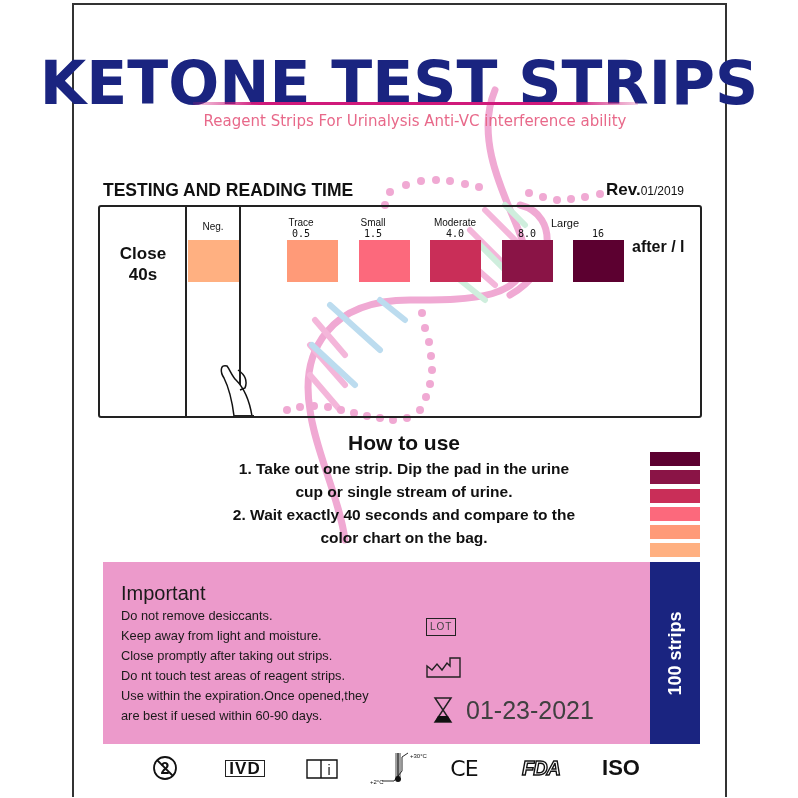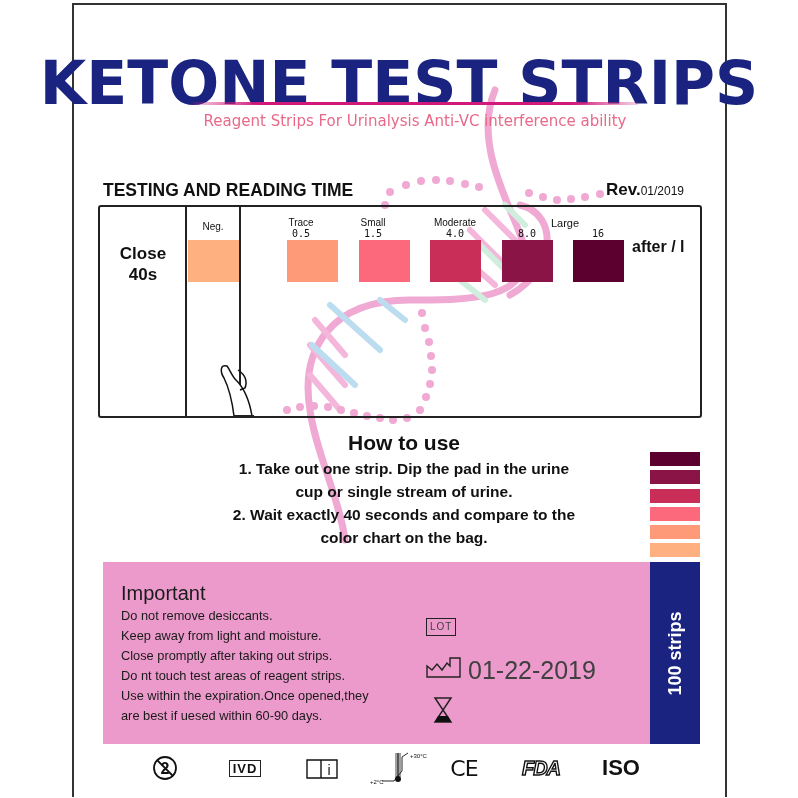--- a/index.html
+++ b/index.html
@@ -26,21 +26,21 @@
     .scale-bar { left: 650px; width: 50px; height: 14px; }
     .imp-panel { left: 103px; top: 562px; width: 547px; height: 182px; background: #ec9acb; }
     .strips-panel { left: 650px; top: 562px; width: 50px; height: 182px; background: #1a2480; }
     .strips-text { left: 650px; top: 562px; width: 50px; height: 182px; display: flex; align-items: center; justify-content: center; }
     .strips-text span { transform: rotate(-90deg); white-space: nowrap; color: #fff; font-weight: bold; font-size: 18px; }
     .imp-title { left: 121px; top: 582px; font-size: 20px; color: #1a1a1a; }
     .imp-line { left: 121px; font-size: 12.8px; color: #1a1a1a; line-height: 16px; }
     .lot-row { left: 426px; font-size: 25px; color: #404040; display: flex; }
     .lot-box { border: 1.2px solid #222; font-size: 10px; padding: 0 3px; height: 18px; line-height: 16px; margin-right: 8px; letter-spacing: 1px; }
     .sym { top: 753px; height: 30px; display: flex; align-items: center; justify-content: center; color: #111; }
-    .ivd { border: 1.5px solid #222; font-size: 13px; padding: 0 3px; line-height: 15px; letter-spacing: 1px; font-weight: bold; }
+    .ivd { border: 1.5px solid #222; font-size: 17px; padding: 0 3px; line-height: 15px; letter-spacing: 1px; font-weight: bold; }
     .ce { font-size: 22px; font-family: "DejaVu Sans", sans-serif; letter-spacing: -1px; }
     .fda { font-size: 20px; font-weight: bold; font-style: italic; color: #fff; -webkit-text-stroke: 1.4px #111; letter-spacing: -1px; }
     .iso { font-size: 22px; font-weight: bold; }
     svg.dna { position: absolute; left: 0; top: 0; width: 798px; height: 798px; pointer-events: none; }
   </style>
 </head>
 <body>
 
 <div class="frame"></div>
 
@@ -188,27 +188,27 @@
 <div class="abs imp-line" style="top:688px">Use within the expiration.Once opened,they</div>
 <div class="abs imp-line" style="top:708px">are best if uesed within 60-90 days.</div>
 
 <div class="abs lot-row" style="top:618px">
   <span class="lot-box">LOT</span>
 </div>
 <div class="abs lot-row" style="top:656px">
   <svg width="36" height="22" viewBox="0 0 36 22" style="margin-right:6px">
     <path d="M1 21 L1 10 L6 14 L11 8 L16 14 L21 7 L24 10 L24 2 L34 2 L34 21 Z" fill="none" stroke="#222" stroke-width="1.4"></path>
   </svg>
-  <span>01-22-2019</span>
 </div>
 <div class="abs lot-row" style="top:696px; left:432px">
   <svg width="22" height="28" viewBox="0 0 22 28" style="margin-right:12px">
     <path d="M3 2 L19 2 L11 14 L19 26 L3 26 L11 14 Z" fill="none" stroke="#222" stroke-width="1.5"></path>
     <path d="M6 20 L16 20 L19 26 L3 26 Z" fill="#111"></path>
   </svg>
+  <span>01-23-2021</span>
 </div>
 
 <div class="abs sym" style="left:150px; width:30px">
   <svg width="26" height="26" viewBox="0 0 26 26">
     <circle cx="13" cy="13" r="11" fill="none" stroke="#111" stroke-width="1.8"></circle>
     <line x1="5" y1="5" x2="21" y2="21" stroke="#111" stroke-width="1.8"></line>
     <text x="13" y="19" text-anchor="middle" font-size="16" font-weight="bold" font-family="Liberation Sans, sans-serif" fill="#111">2</text>
   </svg>
 </div>
 <div class="abs sym" style="left:225px; width:40px">

